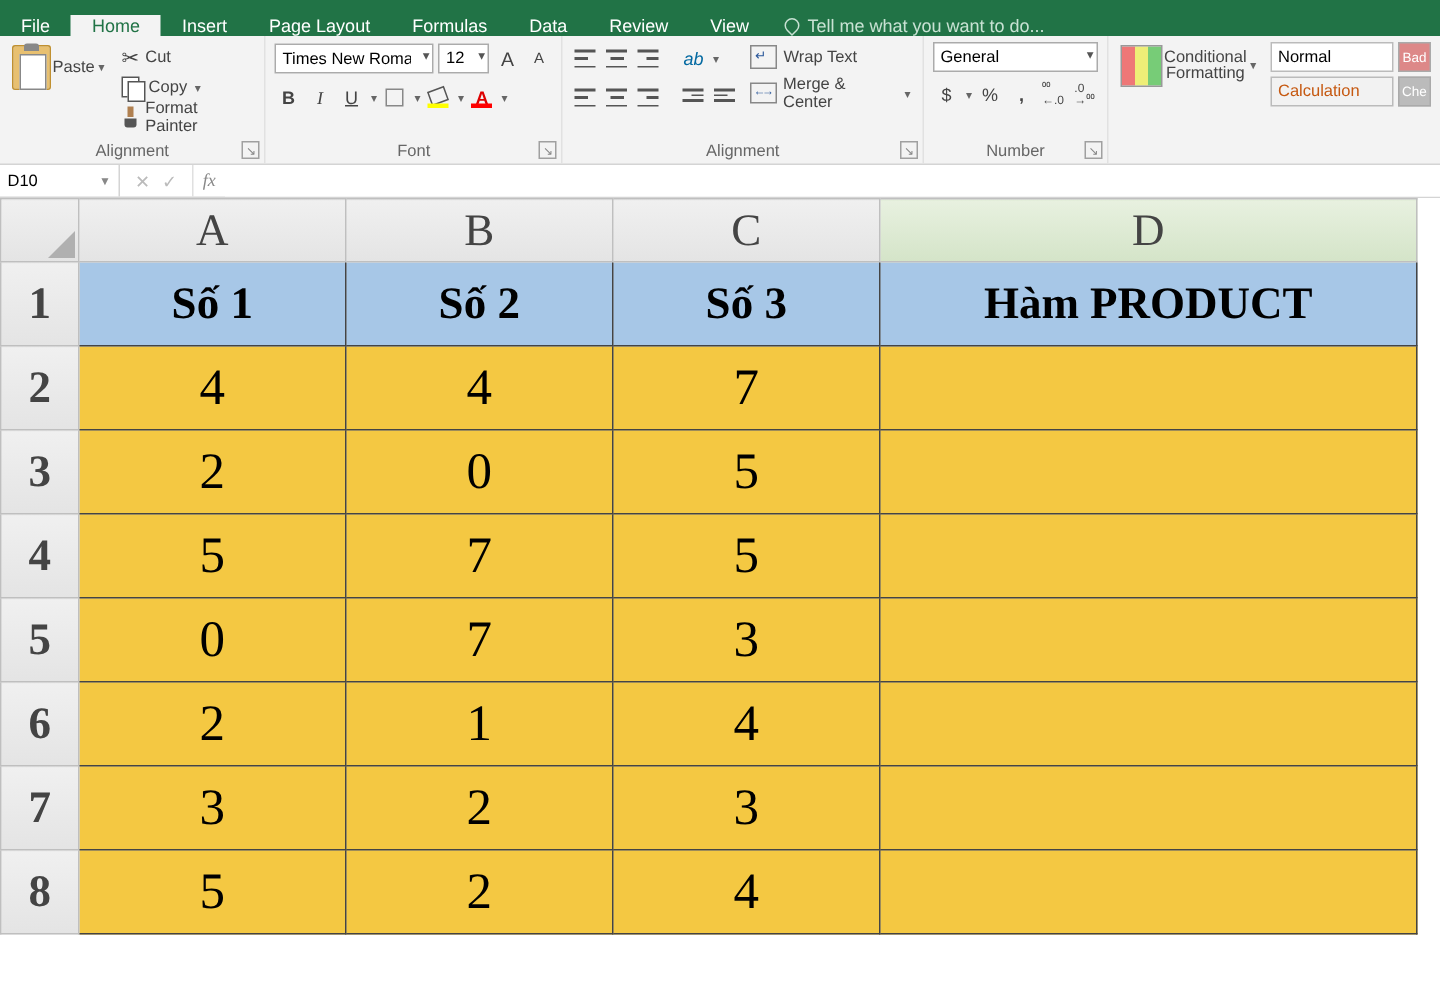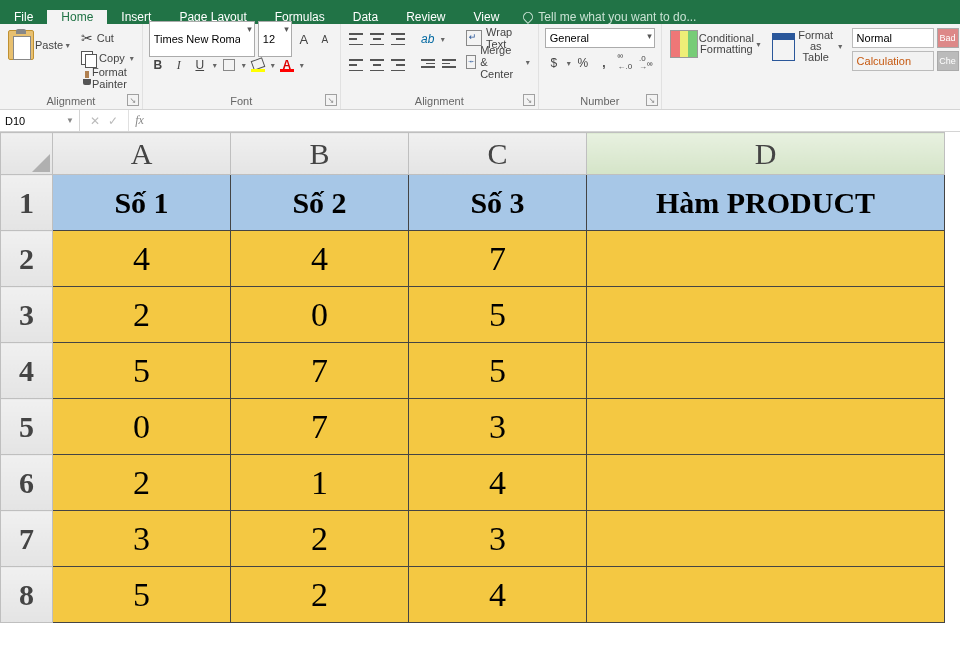--- a/index.html
+++ b/index.html
@@ -30,21 +30,21 @@
 .paste-icon::before { content:""; position:absolute; top:-2px; left:7px; width:10px; height:5px; background:#888; border-radius:2px 2px 0 0; }
 .scissors { color:#444; font-size:14px; }
 .copy-icon { position:relative; width:14px; height:14px; }
 .copy-icon::before, .copy-icon::after { content:""; position:absolute; width:10px; height:12px; background:#fff; border:1px solid #555; }
 .copy-icon::before { top:0; left:0; }
 .copy-icon::after { top:3px; left:4px; }
 .brush-icon { width:12px; height:14px; position:relative; }
 .brush-icon::before { content:""; position:absolute; top:0; left:4px; width:4px; height:7px; background:#b08050; }
 .brush-icon::after { content:""; position:absolute; bottom:0; left:2px; width:8px; height:6px; background:#555; border-radius:0 0 2px 2px; }
 
-.font-select, .size-select { border:1px solid #ababab; background:#fff; font-size:11px; height:36px; padding:1px 14px 1px 4px; position:relative; }
+.font-select, .size-select { border:1px solid #ababab; background:#fff; font-size:11px; height:20px; padding:1px 14px 1px 4px; position:relative; }
 .font-select { width: 106px; }
 .size-select { width: 34px; }
 .select-wrap { position:relative; display:inline-block; }
 .select-wrap::after { content:"▾"; position:absolute; right:3px; top:3px; font-size:9px; color:#555; pointer-events:none; }
 
 .sq-btn { width:18px; height:18px; display:flex; align-items:center; justify-content:center; border:1px solid transparent; cursor:pointer; font-size:12px; color:#444; }
 .sq-btn.b { font-weight:bold; }
 .sq-btn.i { font-style:italic; font-family: 'Times New Roman', serif; }
 .sq-btn.u { text-decoration:underline; }
 .fill-icon { width:14px; height:14px; position:relative; }
@@ -278,26 +278,20 @@
   </div>
 
   <div class="group" style="border-right:none">
     <div class="group-body">
       <div class="vbtn">
         <span class="cf-icon"></span>
         <span class="lbl" style="white-space:pre-line;text-align:center">Conditional
 Formatting</span>
         <span class="caret">▼</span>
       </div>
-      <div class="vbtn">
-        <span class="fat-icon"></span>
-        <span class="lbl" style="white-space:pre-line;text-align:center">Format as
-Table</span>
-        <span class="caret">▼</span>
-      </div>
       <div class="styles">
         <div style="display:flex;gap:3px">
           <div class="style-box">Normal</div>
           <div class="style-badge">Bad</div>
         </div>
         <div style="display:flex;gap:3px">
           <div class="style-box calc">Calculation</div>
           <div class="style-badge" style="background:#bbb">Che</div>
         </div>
       </div>

